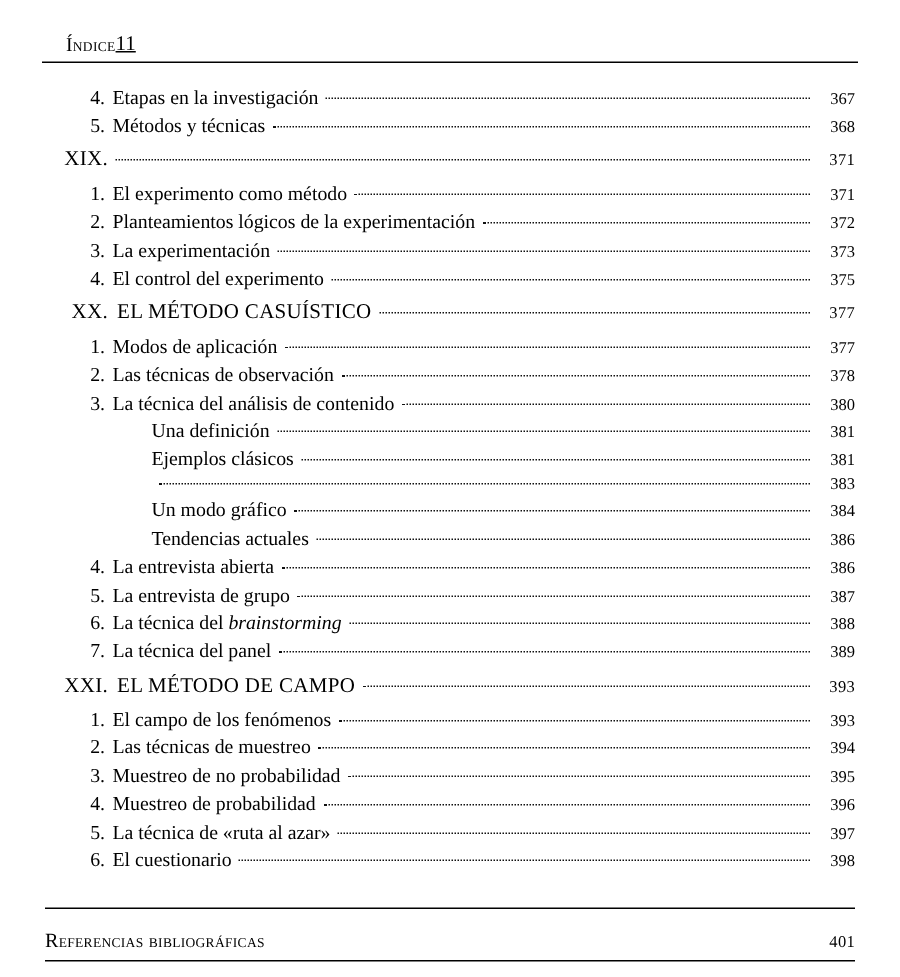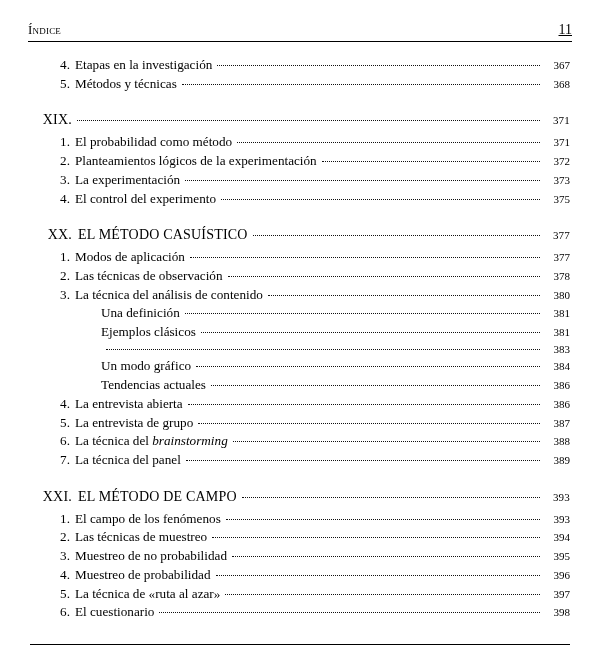--- a/index.html
+++ b/index.html
@@ -17,25 +17,24 @@
   .page {
     position: relative;
     width: 600px;
     height: 651px;
     box-sizing: border-box;
     padding: 0;
   }
   
   .header {
     position: relative;
-    margin: 18px 28px 0 28px;
+    margin: 18px 28px 0 44px;
     height: 20px;
     display: flex;
     align-items: flex-end;
-    justify-content: space-between;
   }
   .header-title {
     font-variant: small-caps;
     font-size: 13px;
     letter-spacing: 0.2px;
   }
   .header-page {
     font-size: 14px;
     text-decoration: underline;
   }
@@ -78,21 +77,21 @@
     width: 26px;
     text-align: right;
     font-size: 11px;
   }
   
   .lvl-chapter .num { width: 42px; }
   .lvl-chapter {
     font-variant: small-caps;
     font-size: 14px;
     letter-spacing: 0.2px;
-    margin-top: 17px;
+    margin-top: 4px;
     margin-bottom: 3px;
   }
   .lvl-chapter .label { padding-left: 6px; }
   .lvl-sec { padding-left: 26px; }
   .lvl-sec .num { width: 14px; }
   .lvl-sub { padding-left: 71px; }
   .lvl-sub .num { width: 0; }
   .lvl-sub .label { padding-left: 0; }
   em { font-style: italic; }
   
@@ -142,21 +141,21 @@
         <span class="dots"></span>
         <span class="pg">368</span>
       </div>
       <div class="row lvl-chapter">
         <span class="num">XIX.</span>
         <span class="dots"></span>
         <span class="pg">371</span>
       </div>
       <div class="row lvl-sec">
         <span class="num">1.</span>
-        <span class="label">El probabilidad como método</span>
+        <span class="label">El experimento como método</span>
         <span class="dots"></span>
         <span class="pg">371</span>
       </div>
       <div class="row lvl-sec">
         <span class="num">2.</span>
         <span class="label">Planteamientos lógicos de la experimentación</span>
         <span class="dots"></span>
         <span class="pg">372</span>
       </div>
       <div class="row lvl-sec">

